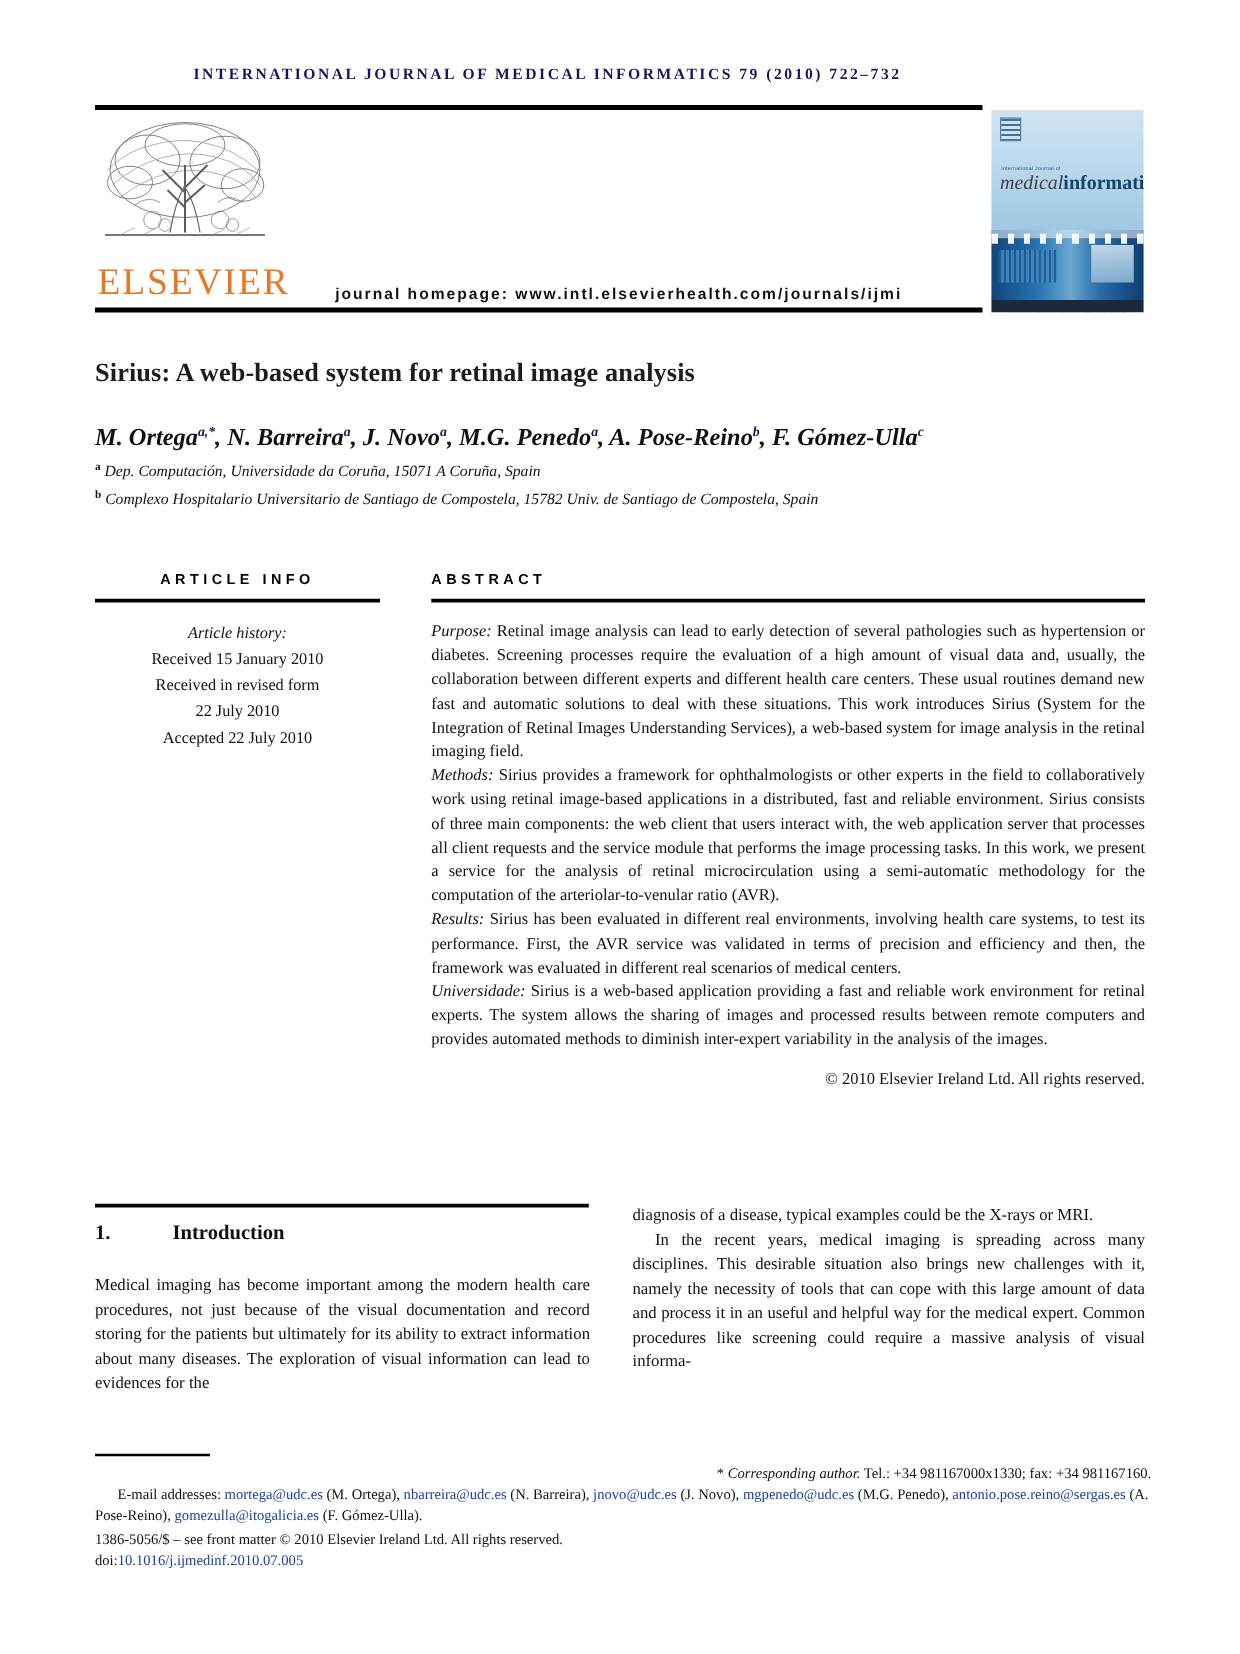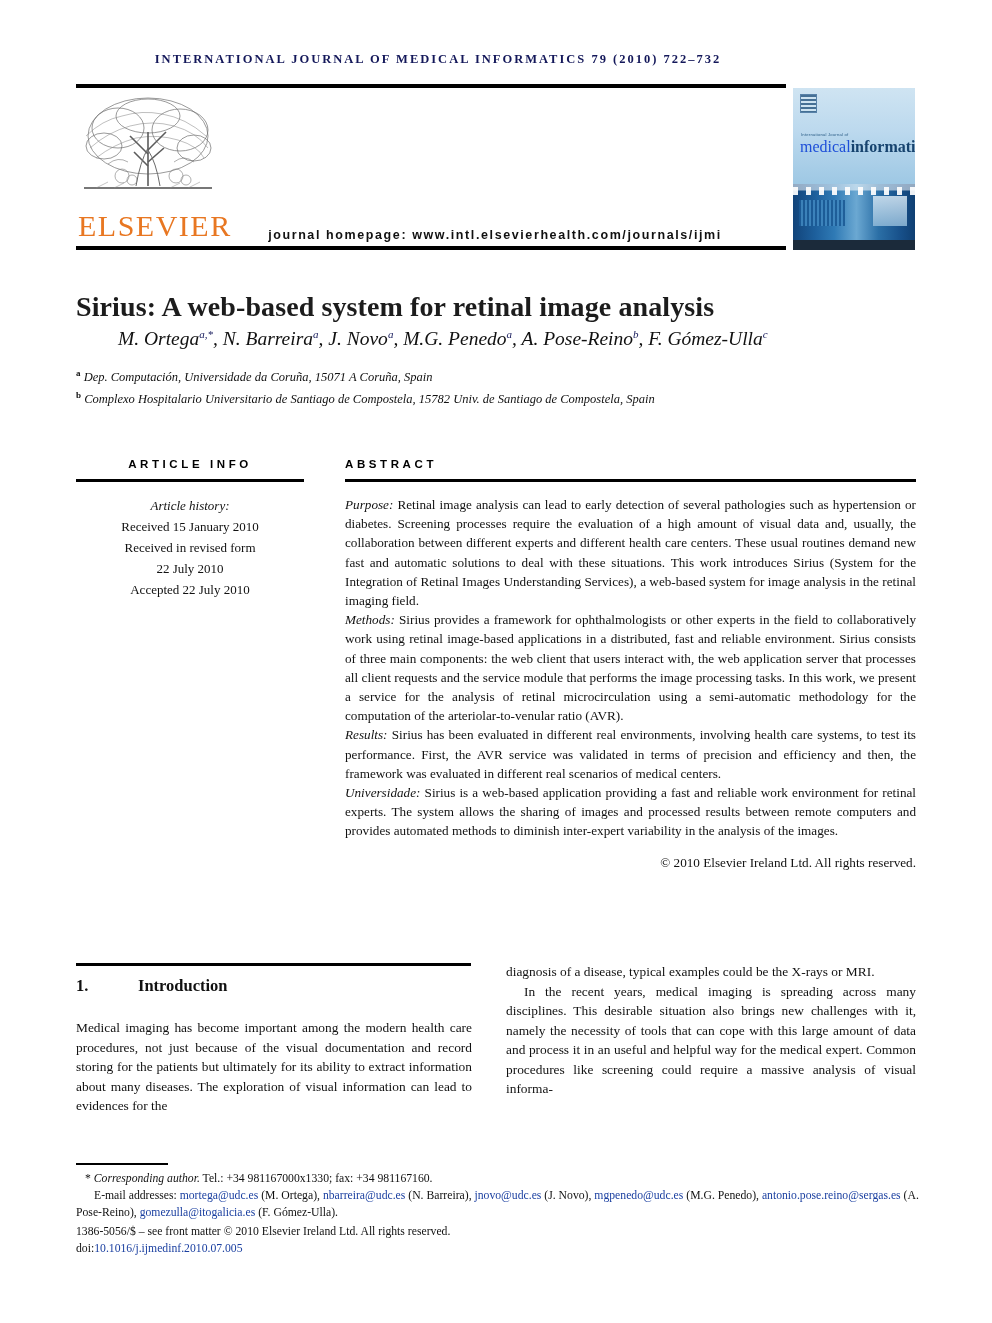--- a/index.html
+++ b/index.html
@@ -120,21 +120,21 @@
     white-space: nowrap;
   }
   .cover-title {
     position: absolute;
     left: 7px; top: 51px;
     font-family: "Liberation Serif", serif;
     font-size: 16px;
     white-space: nowrap;
     line-height: 1;
   }
-  .cover-title .t1 { color: #1d4ed8; }
+  .cover-title .t1 { color: #404040; font-style: italic; }
   .cover-title .t2 { color: #16436e; font-weight: bold; }
   .cover-photo {
     position: absolute;
     left: 0; top: 96px; right: 0;
     height: 56px;
     background:
       linear-gradient(180deg, rgba(255,255,255,.55) 0 6px, rgba(255,255,255,0) 7px),
       linear-gradient(90deg,#12447a 0%,#1d5f9c 18%,#2f7ab5 34%,#6ba8d2 52%,#2b6fa6 70%,#17508a 88%,#0f3f72 100%);
   }
   .cover-photo::before {
@@ -168,37 +168,36 @@
     height: 10px;
     background: #1b2a3a;
   }
 
   
   .paper-title {
     position: absolute;
     left: 76px;
     top: 272px;
     width: 840px;
-    font-size: 28px;
+    font-size: 21px;
     font-weight: bold;
     color: #1c1c1c;
     letter-spacing: .1px;
     line-height: 1.15;
   }
   .authors {
     position: absolute;
     left: 76px;
-    top: 327px;
+    top: 339px;
     width: 850px;
     font-size: 19.5px;
-    font-weight: normal;
+    font-weight: bold;
     font-style: italic;
     color: #111;
     line-height: 1.2;
-    margin-left: 42px;
   }
   .authors sup { font-size: 11px; font-style: italic; }
   .authors .aff-b, .authors .aff-c, .authors .aff-a, .authors .ast {
     color: #14185a;
   }
   .affiliations {
     position: absolute;
     left: 76px;
     top: 366px;
     width: 850px;
@@ -321,21 +320,21 @@
   }
   .footnotes {
     position: absolute;
     left: 76px;
     top: 1170px;
     width: 845px;
     font-size: 11.7px;
     line-height: 1.47;
     color: #111;
   }
-  .footnotes .fn-corr { text-indent: 9px; font-style: normal; }
+  .footnotes .fn-corr { text-indent: 9px; font-style: normal; text-align: right; }
   .footnotes .fn-corr em { font-style: italic; }
   .footnotes .fn-mail { text-indent: 18px; }
   .footnotes a, .footnotes .mail {
     color: #1a3fa0;
     text-decoration: none;
   }
   .footnotes .fn-issn { margin-top: 1px; }
   .footnotes .doi-val { color: #1a3fa0; }
 </style>
 </head>

